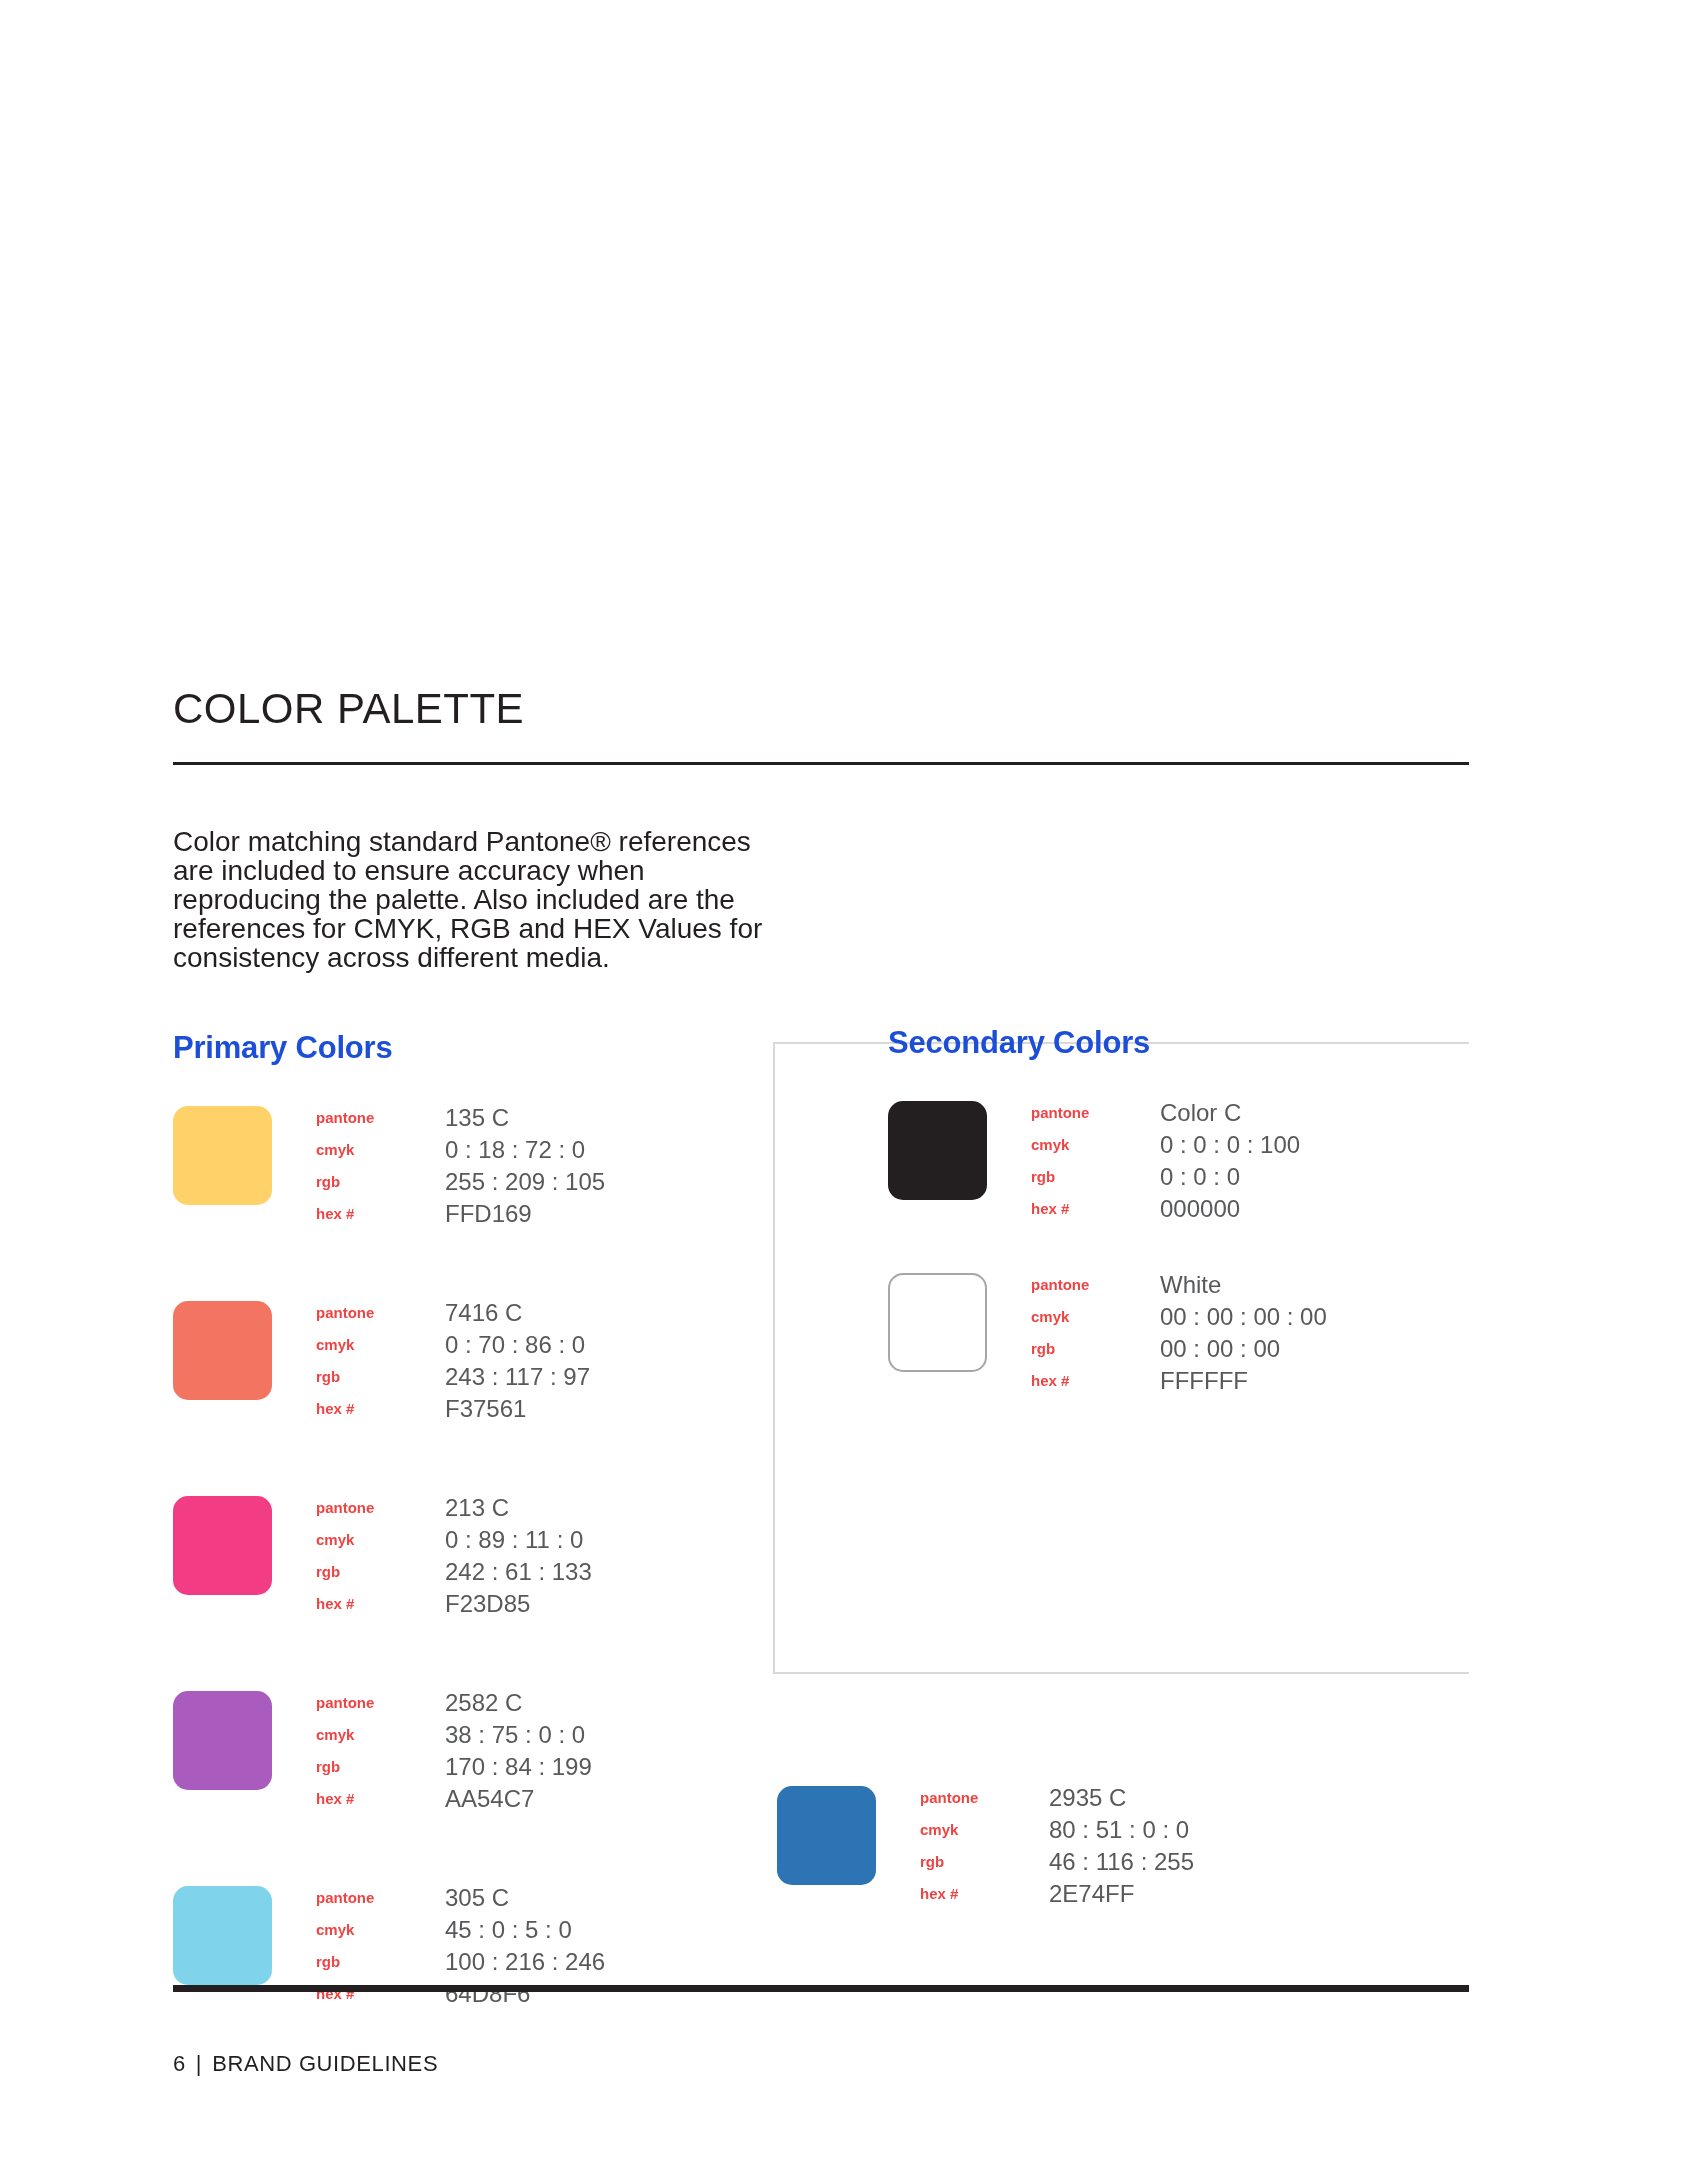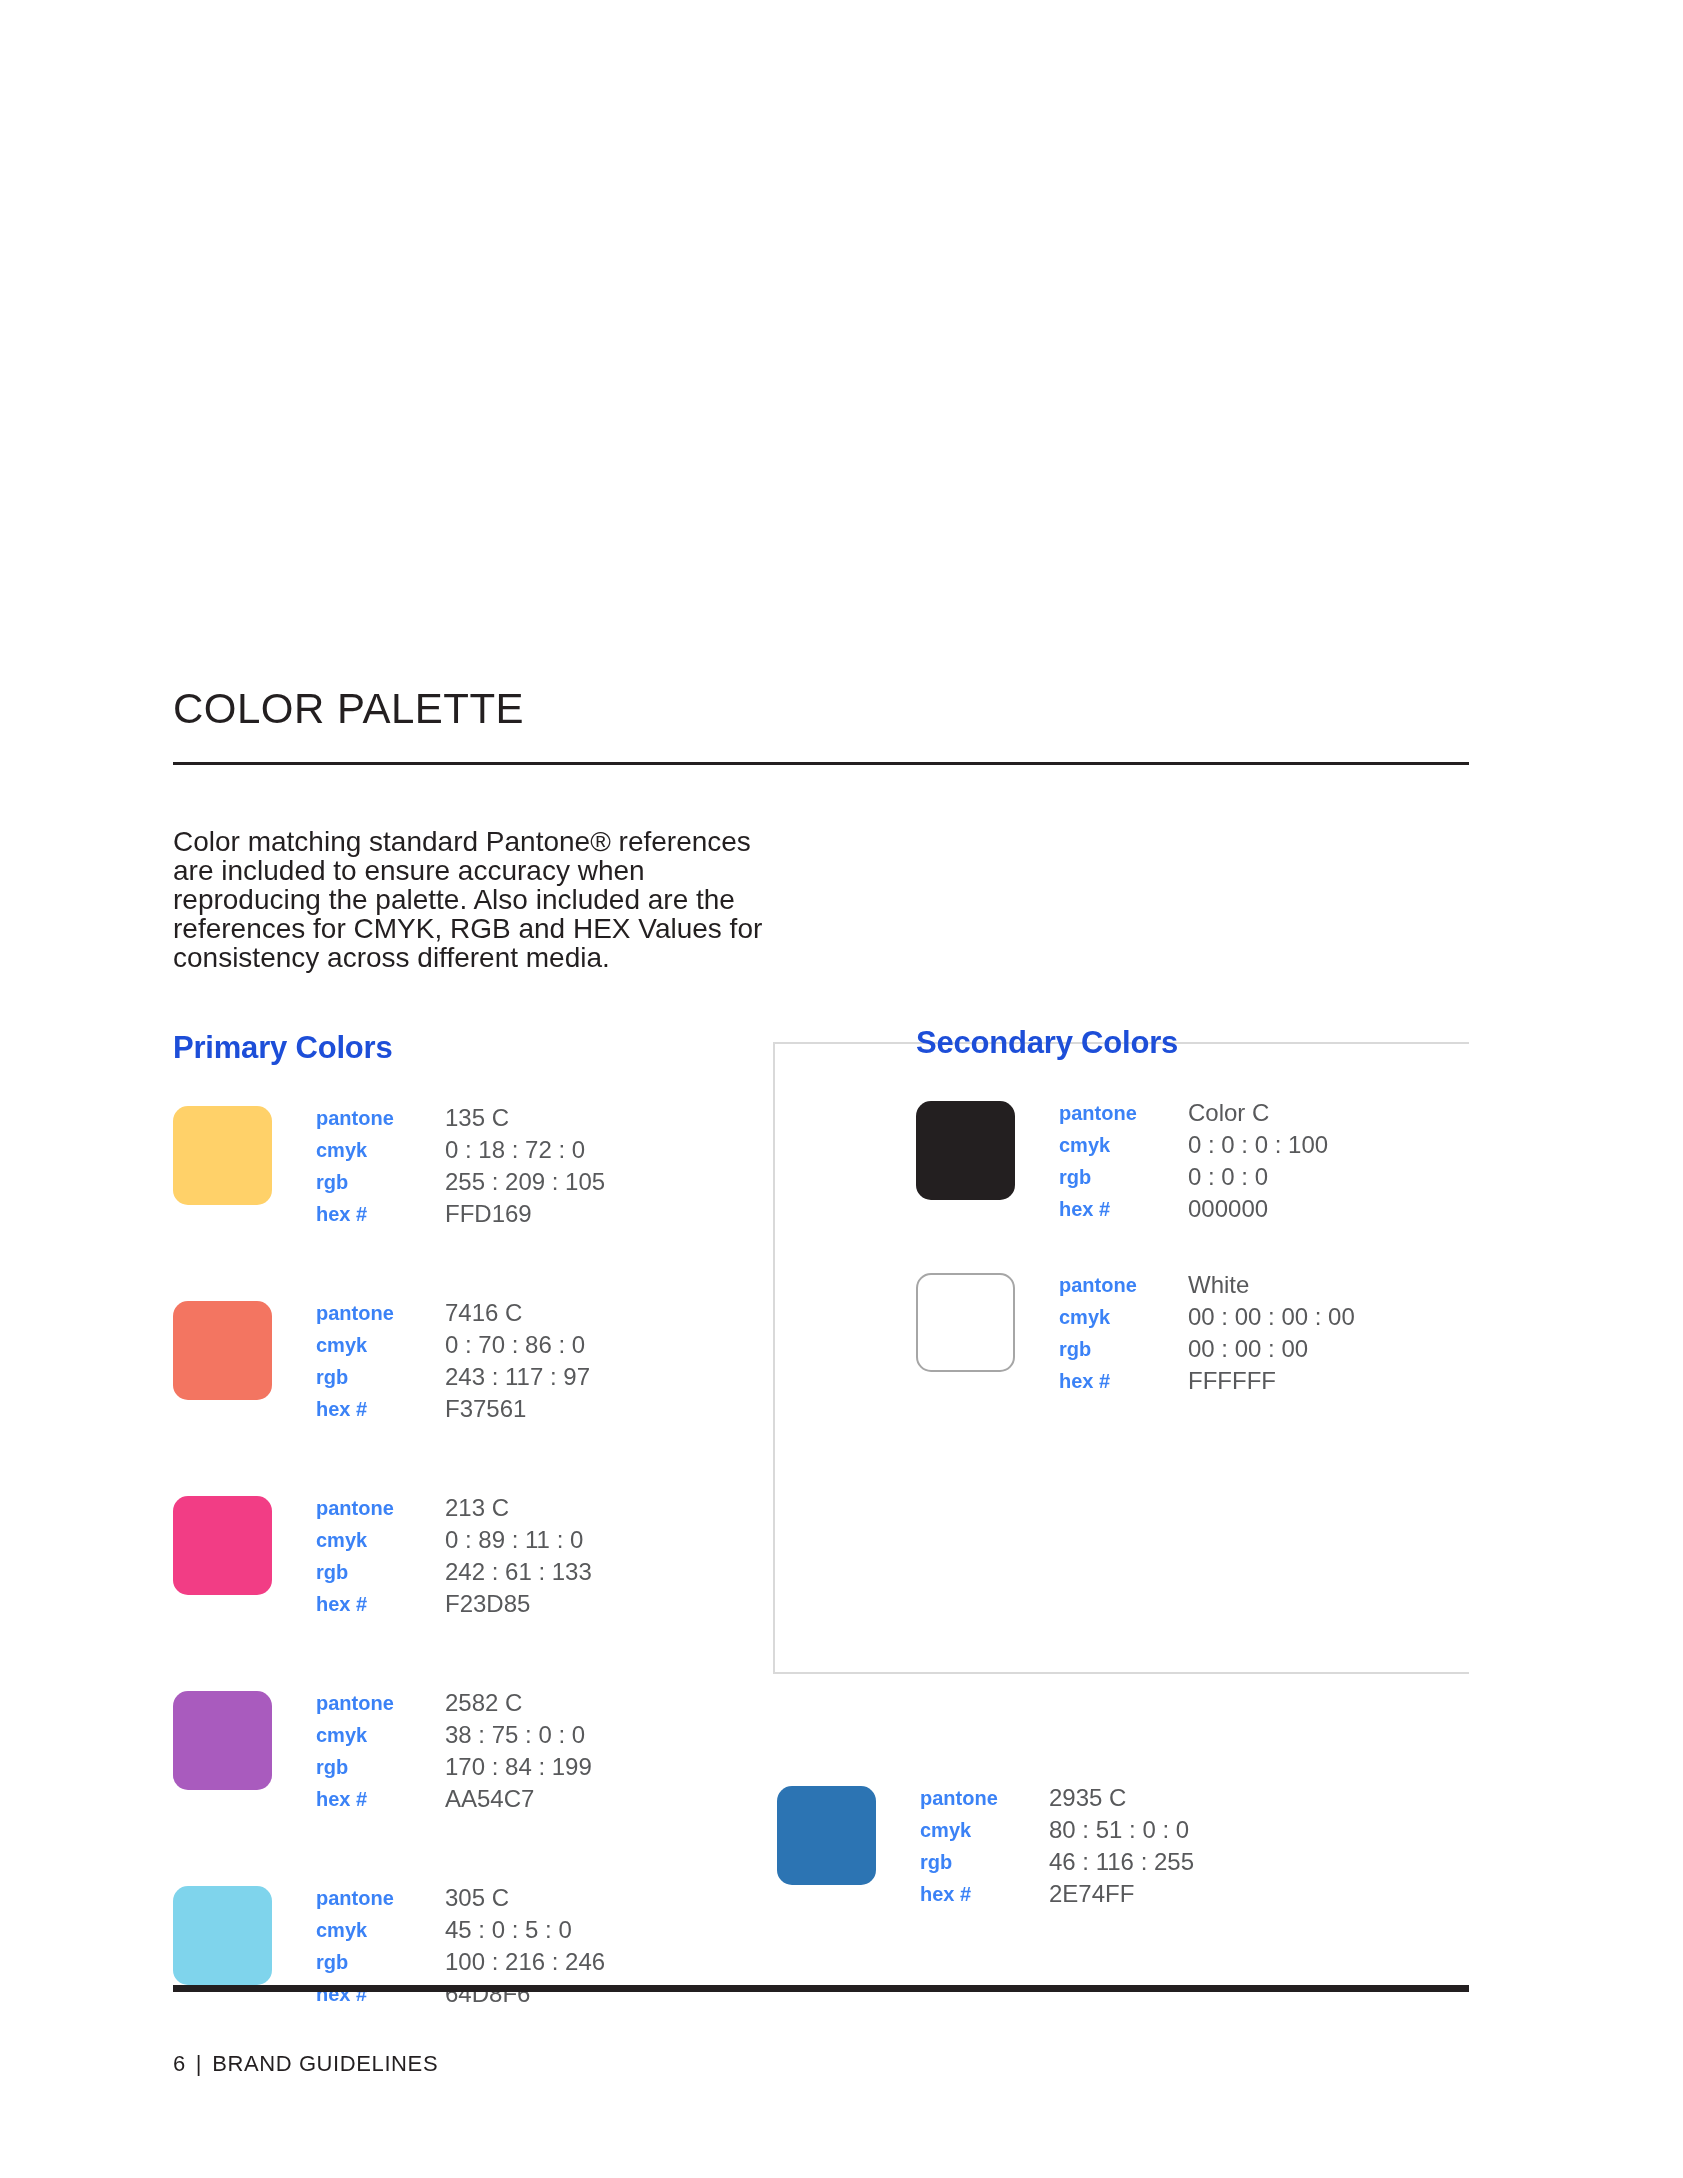--- a/index.html
+++ b/index.html
@@ -54,21 +54,21 @@
 
   
   .col-primary {
     position: absolute;
     left: 173px;
     top: 1030px;
     width: 554px;
   }
   .col-secondary {
     position: absolute;
-    left: 916px;
+    left: 888px;
     top: 1025px;
     width: 574px;
   }
   .section-title {
     font-size: 31px;
     font-weight: 700;
     color: #1d4ed8;
     margin: 0 0 36px 0;
     letter-spacing: -0.2px;
   }
@@ -105,23 +105,23 @@
   }
 
   .swatch-specs {
     display: grid;
     grid-template-columns: 129px auto;
     column-gap: 0px;
     row-gap: 0px;
     margin-left: 44px;
   }
   .spec-key {
-    font-size: 20px;
+    font-size: 15px;
     font-weight: 700;
-    color: #3b82f6;
+    color: #ef4444;
     line-height: 32px;
     white-space: nowrap;
   }
   .spec-val {
     font-size: 24px;
     font-weight: 300;
     color: #58595b;
     line-height: 32px;
     white-space: nowrap;
   }

